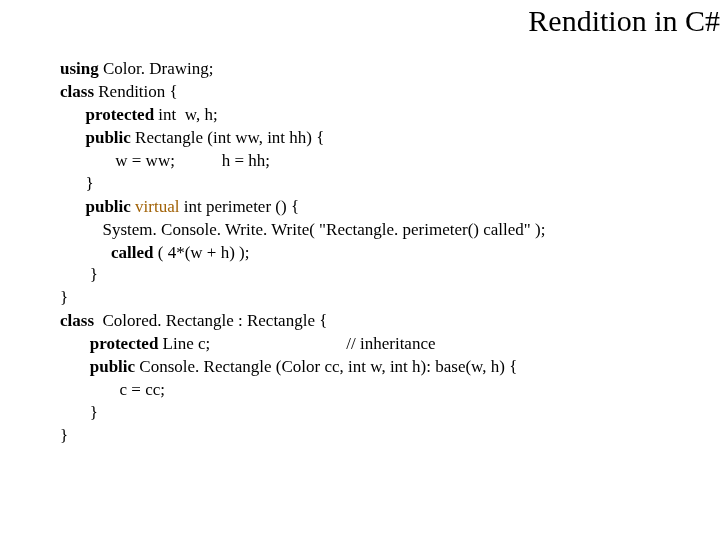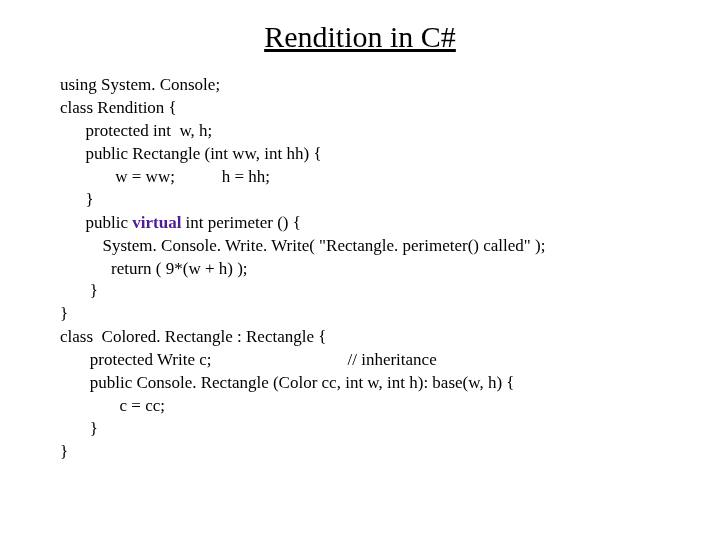--- a/index.html
+++ b/index.html
@@ -12,69 +12,68 @@
     color: #000000;
     overflow: hidden;
   }
   .slide {
     position: relative;
     width: 720px;
     height: 540px;
     box-sizing: border-box;
   }
   .title {
-    text-align: center;
+    text-align: right;
     font-size: 30px;
-    text-decoration: underline;
-    margin-top: 20px;
+    margin-top: 4px;
     margin-bottom: 20px;
   }
   .code-block {
     font-size: 17px;
     line-height: 1.35;
     margin-left: 60px;
     margin-right: 40px;
     white-space: pre;
     font-family: "Times New Roman", Times, serif;
   }
   .code-block b {
-    font-weight: normal;
+    font-weight: bold;
   }
   .kw-virtual {
-    color: #4c1d95;
-    font-weight: bold;
+    color: #a16207;
+    font-weight: normal;
   }
   .footer {
     position: absolute;
     bottom: 18px;
     left: 0;
     width: 720px;
     font-size: 14px;
   }
 </style>
 </head>
 <body>
 
 <div class="slide">
 
   <div class="title">Rendition in C#</div>
 
-  <div class="code-block"><span><b>using</b><span> System. Console;</span>
+  <div class="code-block"><span><b>using</b><span> Color. Drawing;</span>
 <b>class</b><span> Rendition {</span>
 <b>      protected</b><span> int  w, h;</span>
 <b>      public</b><span> Rectangle (int ww, int hh) {</span>
 <span>             w = ww;           h = hh;</span>
 <span>      }</span>
 <b>      public </b><span class="kw-virtual">virtual</span><span> int perimeter () {</span>
 <span>          System. Console. Write. Write( "Rectangle. perimeter() called" );</span>
-<b>            return</b><span> ( 9*(w + h) );</span>
+<b>            called</b><span> ( 4*(w + h) );</span>
 <span>       }</span>
 <span>}</span>
 <b>class</b><span>  Colored. Rectangle : Rectangle {</span>
-<b>       protected</b><span> Write c;                                // inheritance</span>
+<b>       protected</b><span> Line c;                                // inheritance</span>
 <b>       public </b><span>Console. Rectangle (Color cc, int w, int h): base(w, h) {</span>
 <span>              c = cc;</span>
 <span>       }</span>
 <span>}</span></span></div>
 
   <div class="footer">
     
     
     
   </div>

